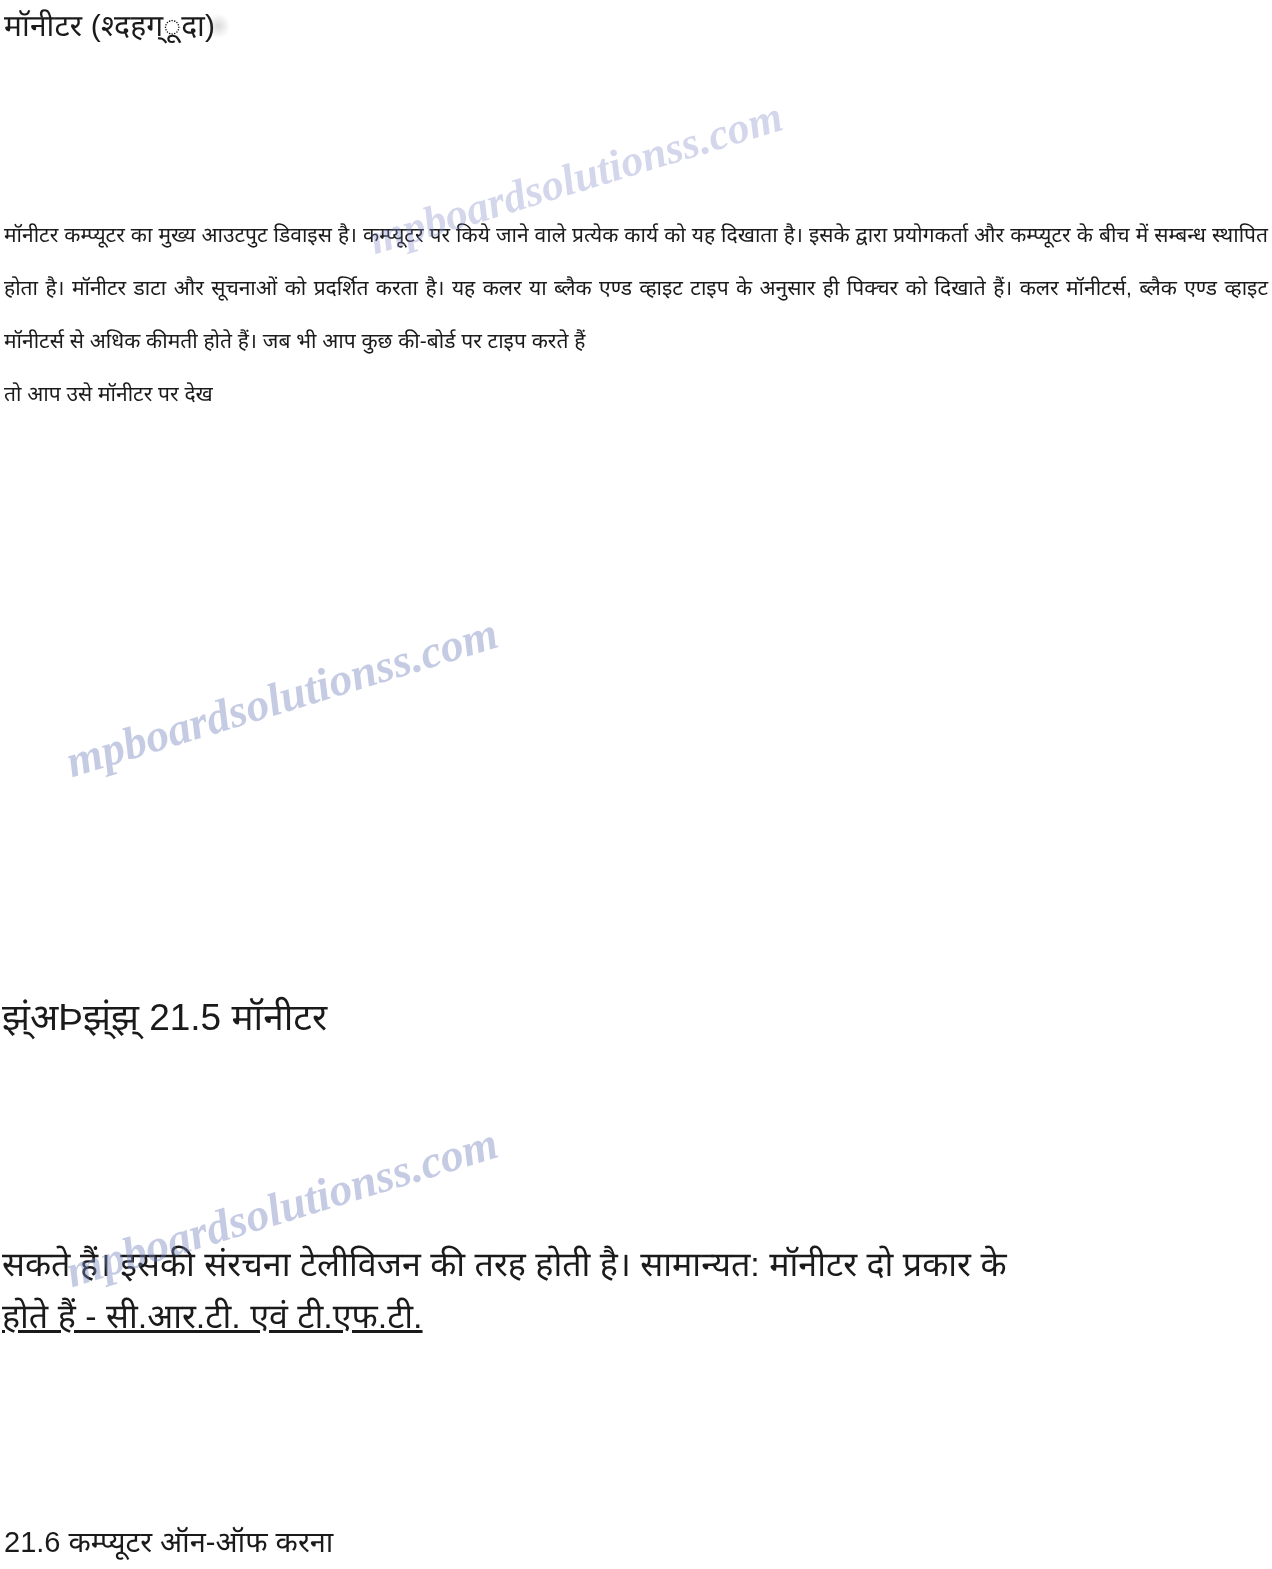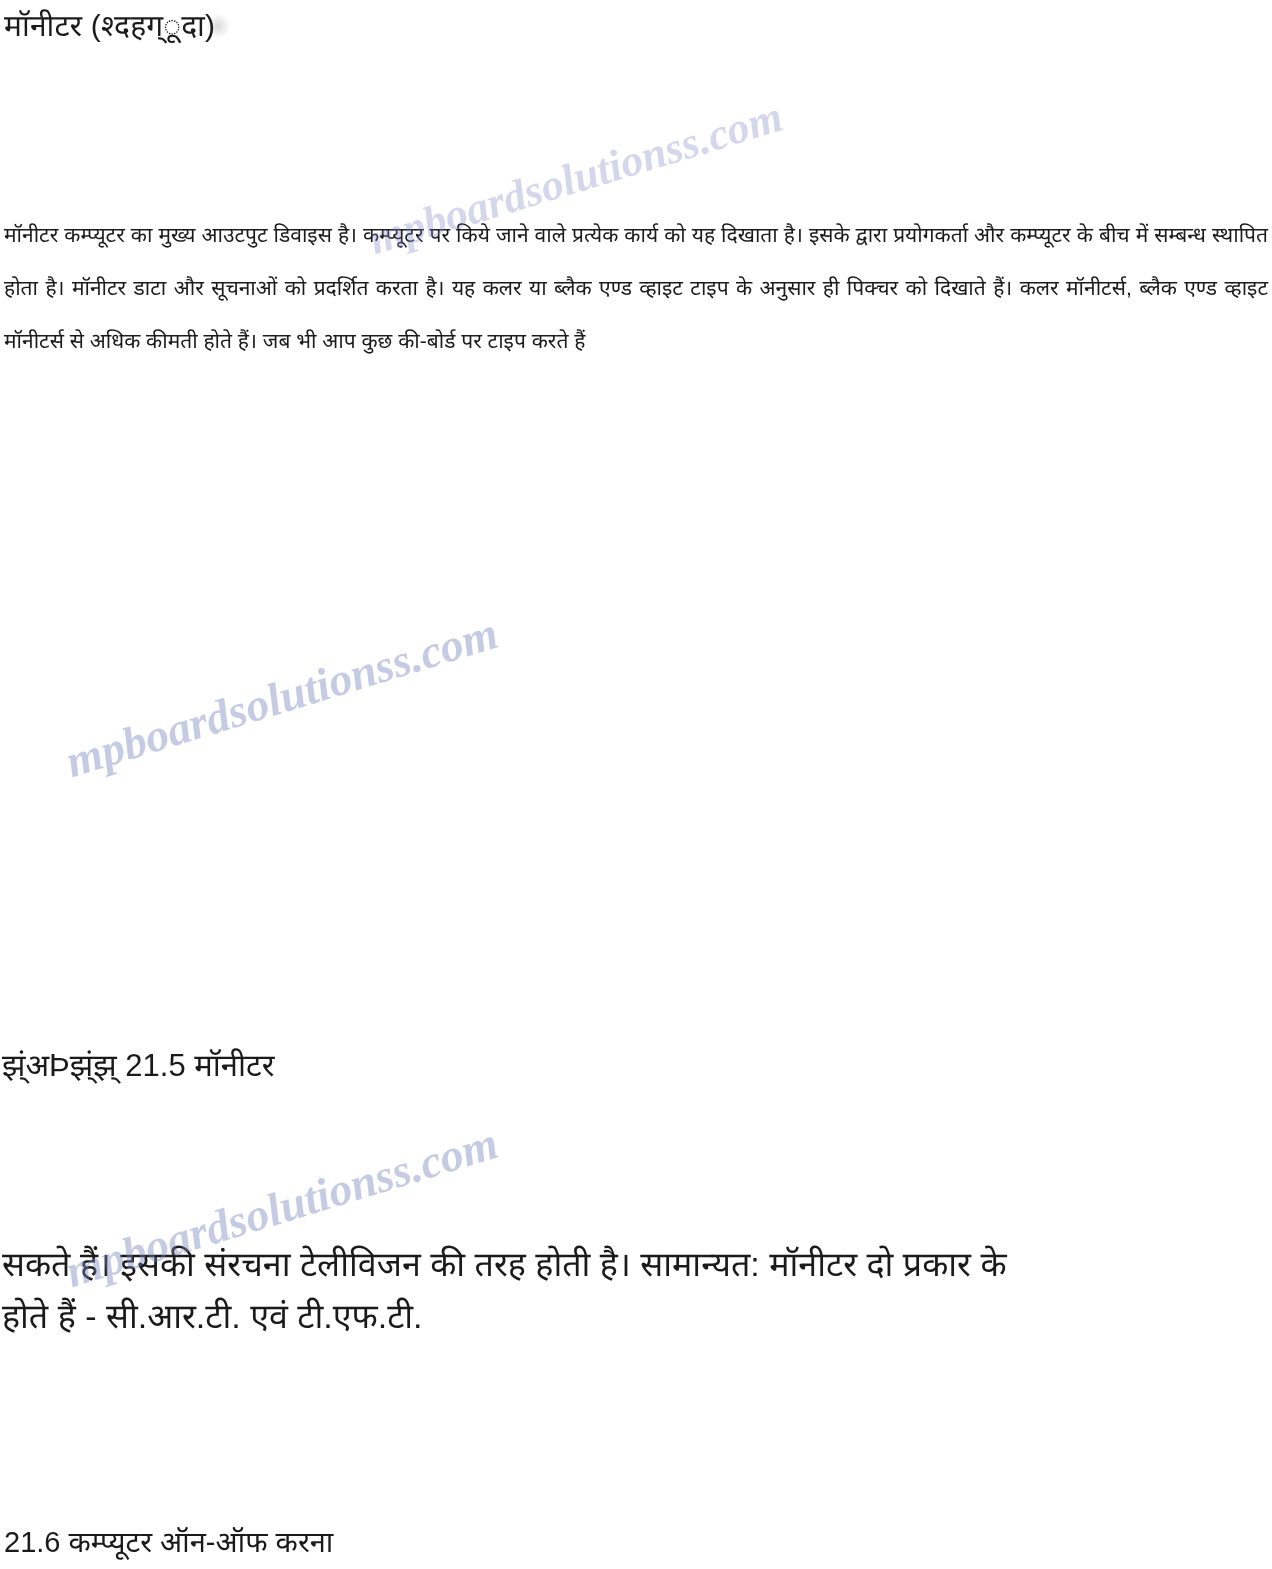--- a/index.html
+++ b/index.html
@@ -53,38 +53,39 @@
     position: absolute;
     top: 832px;
     left: 4px;
     font-size: 29px;
     line-height: 44px;
     white-space: nowrap;
   }
 
   .figure-label {
     position: absolute;
-    top: 1044px;
+    top: 996px;
     left: 2px;
-    font-size: 31px;
+    font-size: 37px;
     line-height: 44px;
     white-space: nowrap;
   }
 
   .para-second {
     position: absolute;
     top: 1238px;
     left: 2px;
     width: 1266px;
     font-size: 34px;
     line-height: 52px;
     text-align: justify;
   }
   .para-second .lastline {
     display: block;
+    text-decoration: underline;
   }
 
   .heading-bottom {
     position: absolute;
     top: 1522px;
     left: 4px;
     font-size: 29px;
     line-height: 40px;
     white-space: nowrap;
   }
@@ -138,20 +139,21 @@
 </head>
 <body>
 
 <div class="page">
 
   <div class="heading-top">मॉनीटर (श्दहग्ूदा)</div>
   <div class="smudge"></div>
 
   <div class="para-main">
     <span>मॉनीटर कम्प्यूटर का मुख्य आउटपुट डिवाइस है। कम्प्यूटर पर किये जाने वाले प्रत्येक कार्य को यह दिखाता है। इसके द्वारा प्रयोगकर्ता और कम्प्यूटर के बीच में सम्बन्ध स्थापित होता है। मॉनीटर डाटा और सूचनाओं को प्रदर्शित करता है। यह कलर या ब्लैक एण्ड व्हाइट टाइप के अनुसार ही पिक्चर को दिखाते हैं। कलर मॉनीटर्स, ब्लैक एण्ड व्हाइट मॉनीटर्स से अधिक कीमती होते हैं। जब भी आप कुछ की-बोर्ड पर टाइप करते हैं</span>
+    <span class="lastline">तो आप उसे मॉनीटर पर देख</span>
   </div>
 
 
   <div class="figure-label">झ्ंअÞझ्ंझ् 21.5 मॉनीटर</div>
 
   <div class="para-second">
     <span>सकते हैं। इसकी संरचना टेलीविजन की तरह होती है। सामान्यत: मॉनीटर दो प्रकार के</span>
     <span class="lastline">होते हैं - सी.आर.टी. एवं टी.एफ.टी.</span>
   </div>
 

